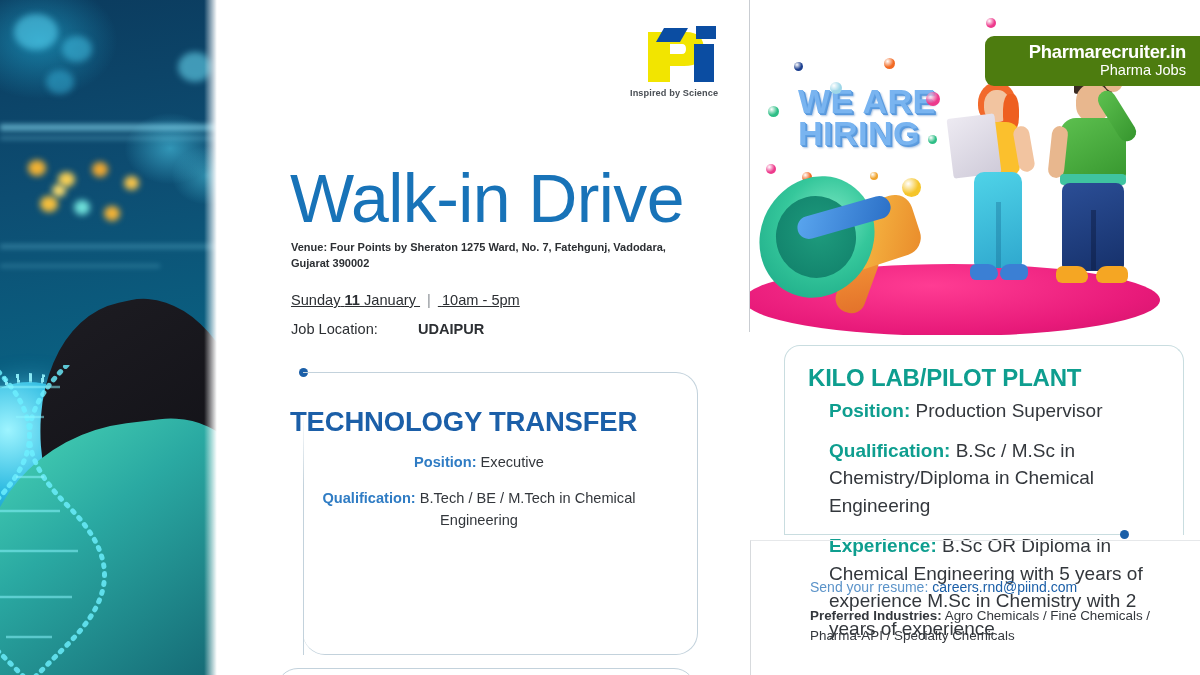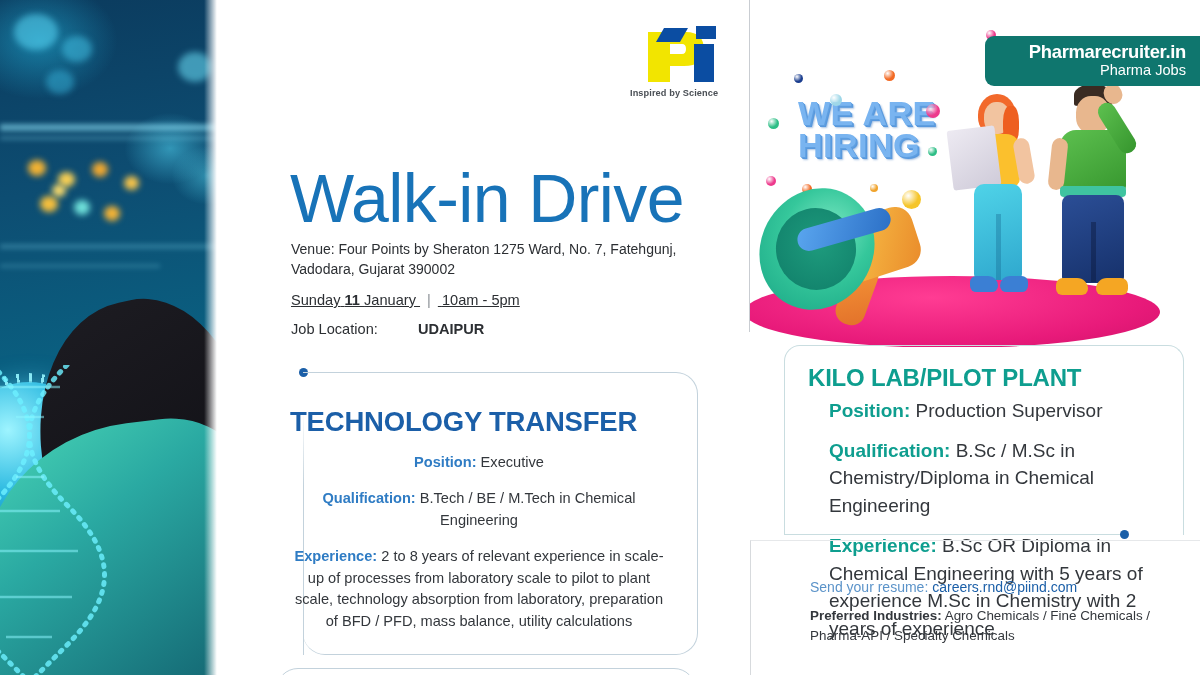--- a/index.html
+++ b/index.html
@@ -49,22 +49,22 @@
   
   .center { position:absolute; left:218px; top:0; width:532px; height:675px; background:#fff; }
   .vdiv { position:absolute; left:749px; top:0; width:1px; height:332px; background:#c9cdd2; }
 
   .logo-wrap { position:absolute; left:630px; top:24px; width:100px; text-align:left; }
   .logo-mark { width:92px; height:62px; display:block; margin:0 auto; }
   .logo-tag { font-size:9.2px; font-weight:700; color:#4a4f55; letter-spacing:.1px; margin-top:2px; }
 
   .title { position:absolute; left:290px; top:164px; font-size:68px; line-height:1;
     font-weight:400; color:#1873b8; letter-spacing:-.6px; }
-  .venue { position:absolute; left:291px; top:240px; width:400px; font-size:14px;
-    line-height:1.42; font-weight:400; color:#2c2f33; }
+  .venue { position:absolute; left:291px; top:240px; width:400px; font-size:11px;
+    line-height:1.42; font-weight:700; color:#2c2f33; }
   .datetime { position:absolute; left:291px; top:292px; font-size:14.6px; color:#2c2f33;text-decoration:underline; }
   .datetime .d { font-weight:700; }
   .datetime .sep { color:#8d9298; margin:0 7px; }
   .jobloc { position:absolute; left:291px; top:321px; font-size:14.6px; color:#2c2f33; }
   .jobloc b { font-weight:700;margin-left:36px; }
 
   
   .card-outline { position:absolute; border:1.2px solid #c3d2dc; background:transparent; }
   .card-dot { position:absolute; width:9px; height:9px; border-radius:50%; background:#1b5fa8; }
 
@@ -76,26 +76,26 @@
 
   .h-blue { position:absolute; left:290px; top:406px; font-size:27.5px; font-weight:700;
     color:#1b5fa8; letter-spacing:-.2px; }
   .fieldlist { position:absolute; left:290px; top:452px; width:378px; }
   .field { font-size:14.6px; line-height:1.5; color:#33373c; margin-bottom:14px;text-align:center; }
   .field .lbl { font-weight:700; color:#2f7cc4; }
 
   
   .right { position:absolute; left:750px; top:0; width:450px; height:675px; background:#fff; }
 
-  .badge { position:absolute; left:235px; top:36px; width:215px; height:50px; background:#0f766e;
+  .badge { position:absolute; left:235px; top:36px; width:215px; height:50px; background:#4d7c0f;
     border-radius:9px 0 0 9px; color:#fff; padding:5px 14px 0 0; text-align:right; }
   .badge .b1 { font-size:18.4px; font-weight:700; letter-spacing:-.3px; line-height:1.16; }
   .badge .b2 { font-size:14.6px; font-weight:400; line-height:1.15; }
 
-  .illus { position:absolute; left:0; top:12px; width:450px; height:335px; overflow:hidden; }
+  .illus { position:absolute; left:0; top:0; width:450px; height:335px; overflow:hidden; }
   .hiring { position:absolute; left:48px; top:86px; font-size:34px; font-weight:700;
     line-height:.94; color:#79b4f0; letter-spacing:.5px;
     text-shadow:1px 1px 0 #5f9fe0, 2px 2px 0 #5898dd, 3px 3px 2px rgba(60,120,190,.45); }
   .conf { position:absolute; border-radius:50%; }
   .stage { position:absolute; left:-6px; top:264px; width:416px; height:72px; border-radius:50%;
     background:radial-gradient(ellipse at 45% 30%, #ff3c93, #e81a7a 65%, #cf1268 100%); }
 
   .mega-cone { position:absolute; left:8px; top:178px; width:118px; height:118px; border-radius:50%;
     background:radial-gradient(ellipse at 62% 40%, #7ee8c4 0%, #35c79b 45%, #17a383 100%);
     transform:rotate(-14deg) skewY(-6deg); }
@@ -212,23 +212,20 @@
   <div class="card1-ltrim"></div>
   <div class="card-outline card1b"></div>
   <div class="h-blue">TECHNOLOGY TRANSFER</div>
   <div class="fieldlist">
     <div class="field">
       <span class="lbl">Position:</span><span> Executive</span>
     </div>
     <div class="field">
       <span class="lbl">Qualification:</span><span> B.Tech / BE / M.Tech in Chemical Engineering</span>
     </div>
-    <div class="field">
-      <span class="lbl">Experience:</span><span> 2 to 8 years of relevant experience in scale-up of processes from laboratory scale to pilot to plant scale, technology absorption from laboratory, preparation of BFD / PFD, mass balance, utility calculations</span>
-    </div>
   </div>
 
   <div class="right">
 
     <div class="illus">
       <div class="hiring">
         <div>WE ARE</div>
         <div>HIRING</div>
       </div>
       <div id="confetti-layer">

